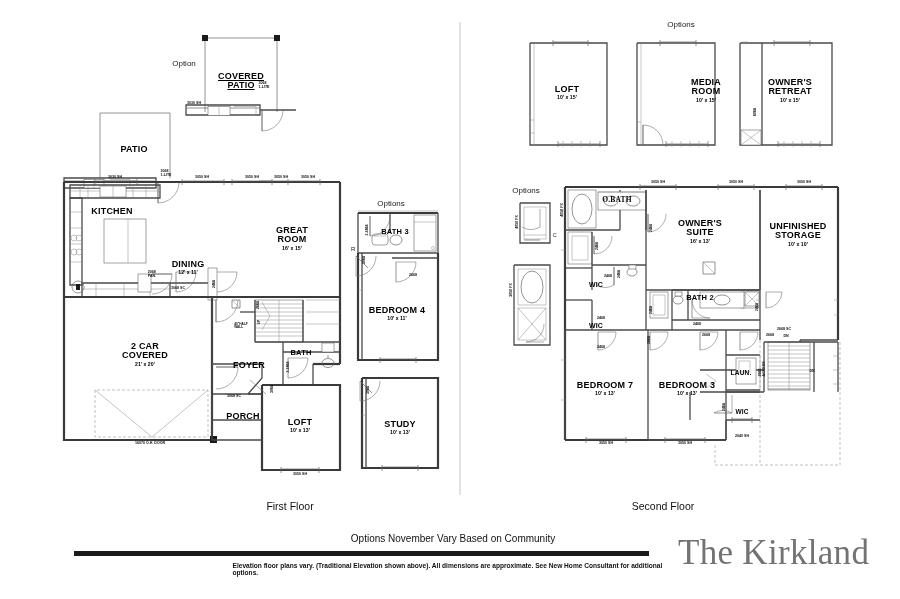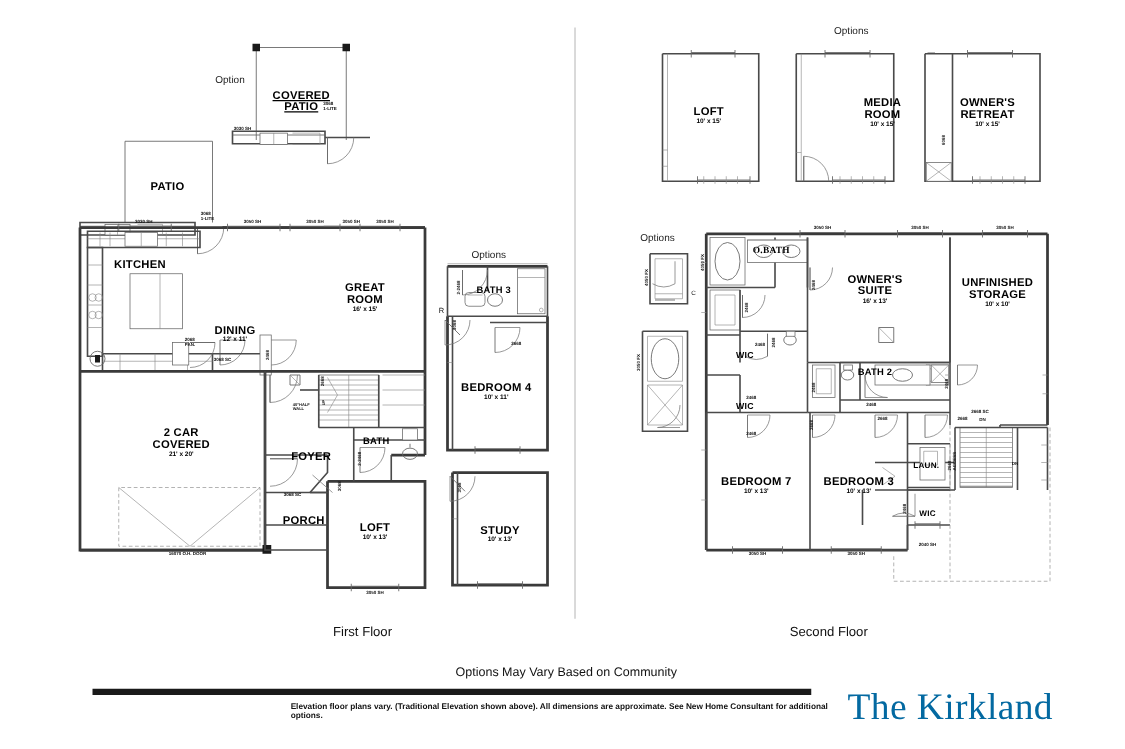--- a/index.html
+++ b/index.html
@@ -87,24 +87,23 @@
   .disclaimer {
     position: absolute;
     font-size: 6.6px;
     transform: translateX(-50%);
     color: #111;
     font-weight: bold;
   }
   .brand {
     position: absolute;
     font-family: "Liberation Serif", serif;
-    font-size: 30px;
-    color: #0369a1;
+    font-size: 35px;
+    color: #737373;
     letter-spacing: 0.3px;
-    margin-top: 16px;
   }
 </style>
 </head>
 <body>
 
 <div class="sheet">
 
   <svg class="plan" viewBox="0 0 900 599">
     <defs>
       <style>
@@ -678,17 +677,17 @@
   <div class="tiny" style="left:812px; top:369px;">DN</div>
   <div class="tiny rot" style="left:763px; top:365px; line-height:1.1;">2668<br>ACCESS</div>
   <div class="tiny rot" style="left:724px; top:405px;">2468</div>
   <div class="tiny" style="left:742px; top:434px;">2040 SH</div>
   <div class="tiny" style="left:606px; top:441px;">3050 SH</div>
   <div class="tiny" style="left:685px; top:441px;">3050 SH</div>
 
   <div class="floor-cap" style="left:253px; top:500px;margin-left:37px;">First Floor</div>
   <div class="floor-cap" style="left:663px; top:500px;">Second Floor</div>
 
-  <div class="community" style="left:453px; top:533px;">Options May Vary Based on Community</div>
+  <div class="community" style="left:453px; top:533px;">Options November Vary Based on Community</div>
   <div class="disclaimer" style="left:455px; top:562px;">Elevation floor plans vary. (Traditional Elevation shown above). All dimensions are approximate. See New Home Consultant for additional options.</div>
   <div class="brand" style="left:678px; top:533px;">The Kirkland</div>
 
 </div>
 
 </body></html>

